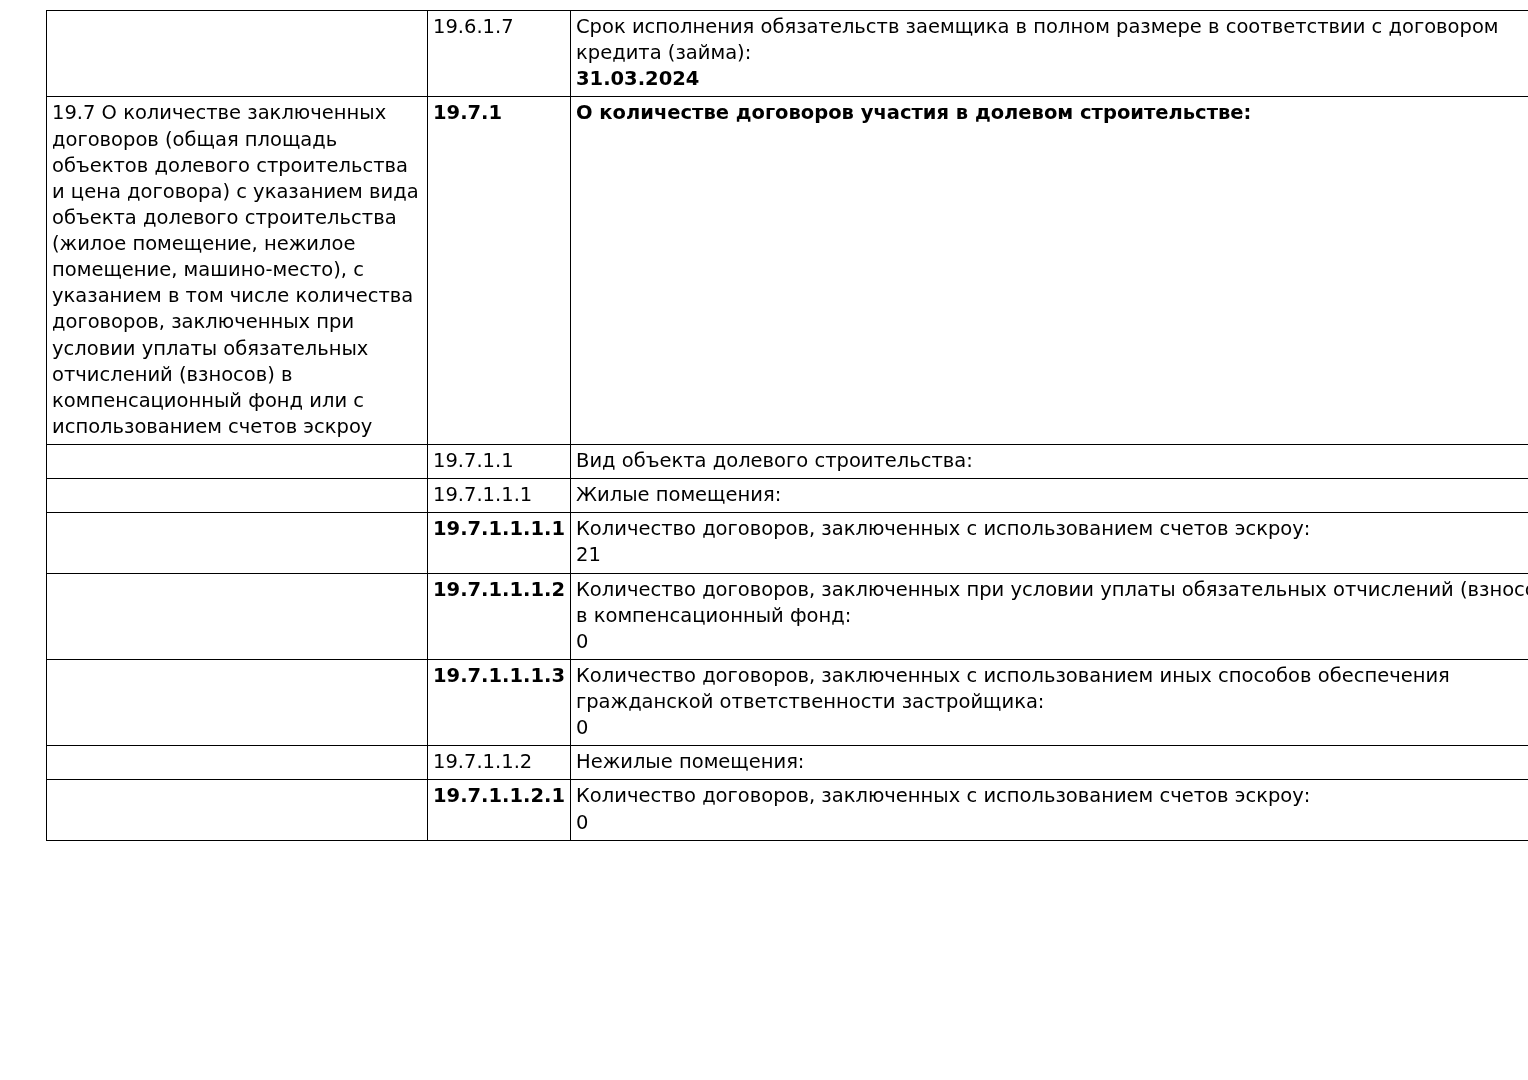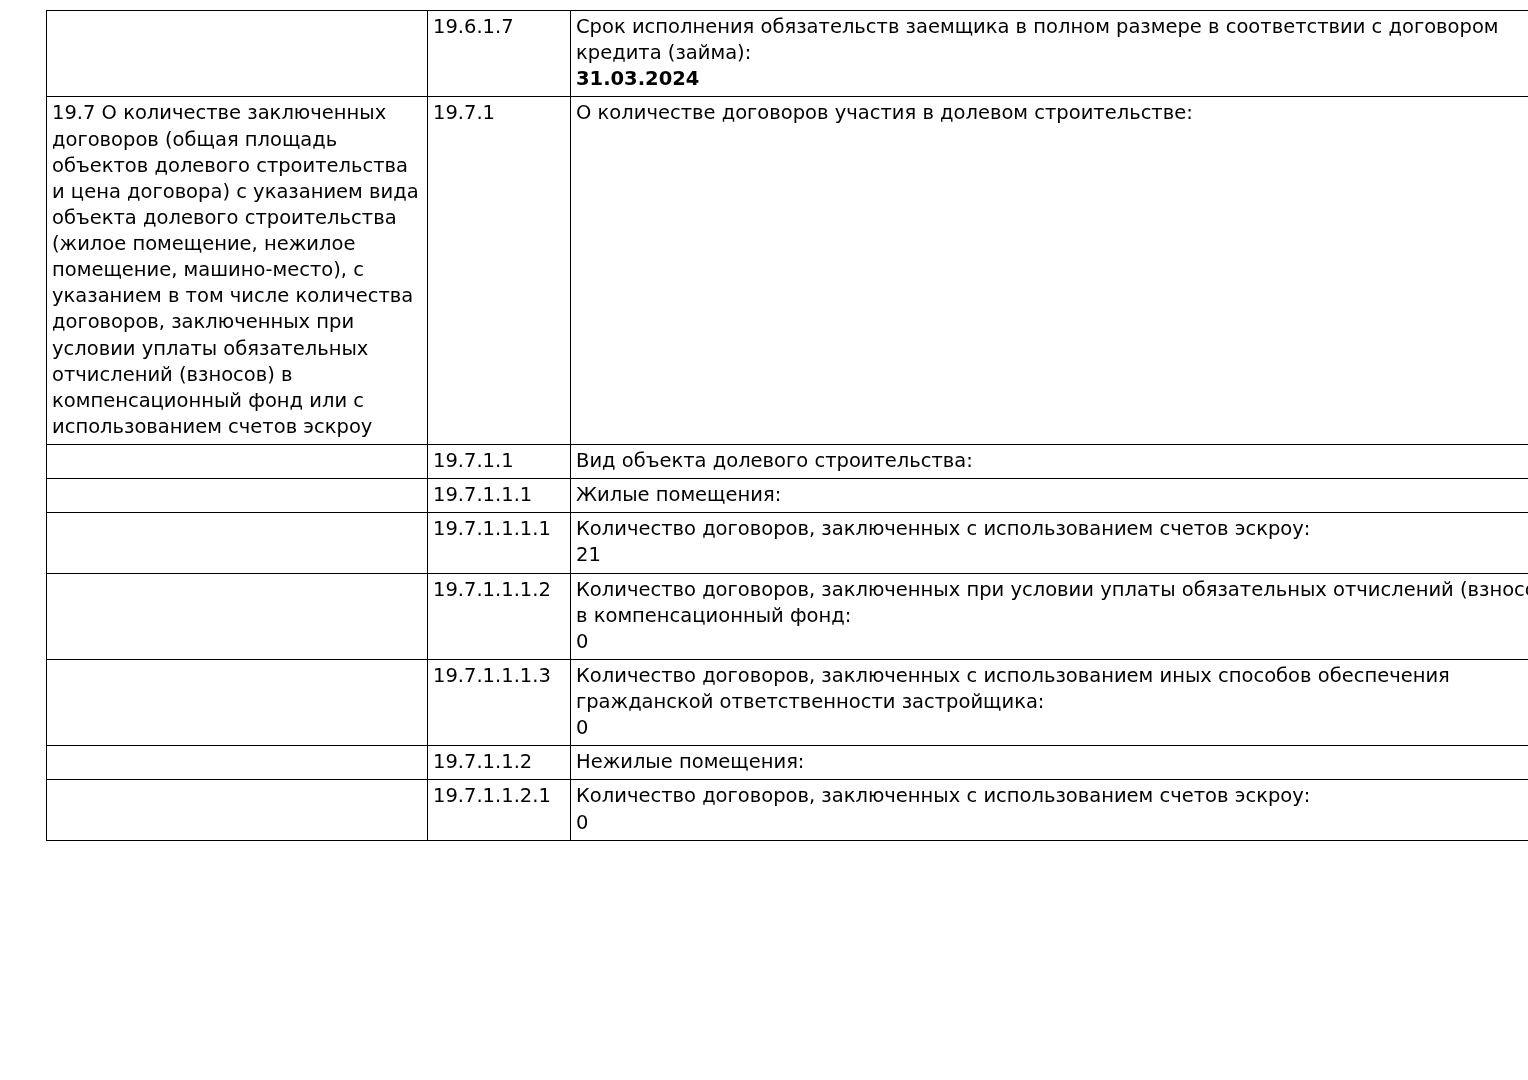--- a/index.html
+++ b/index.html
@@ -40,20 +40,21 @@
   td.col-code {
     width: 132px;
     white-space: nowrap;
     font-size: 19.5px;
   }
   td.col-val { width: 996px; }
   .val-line { display: block; }
   .val-bold { font-weight: bold; }
   .cell-middle {
     vertical-align: middle;
+    font-weight: bold;
   }
   .tight { padding-left: 3px; padding-right: 2px; }
 </style>
 </head>
 <body>
 
 <div class="page">
   <table class="doc-table">
     <tbody>
 

